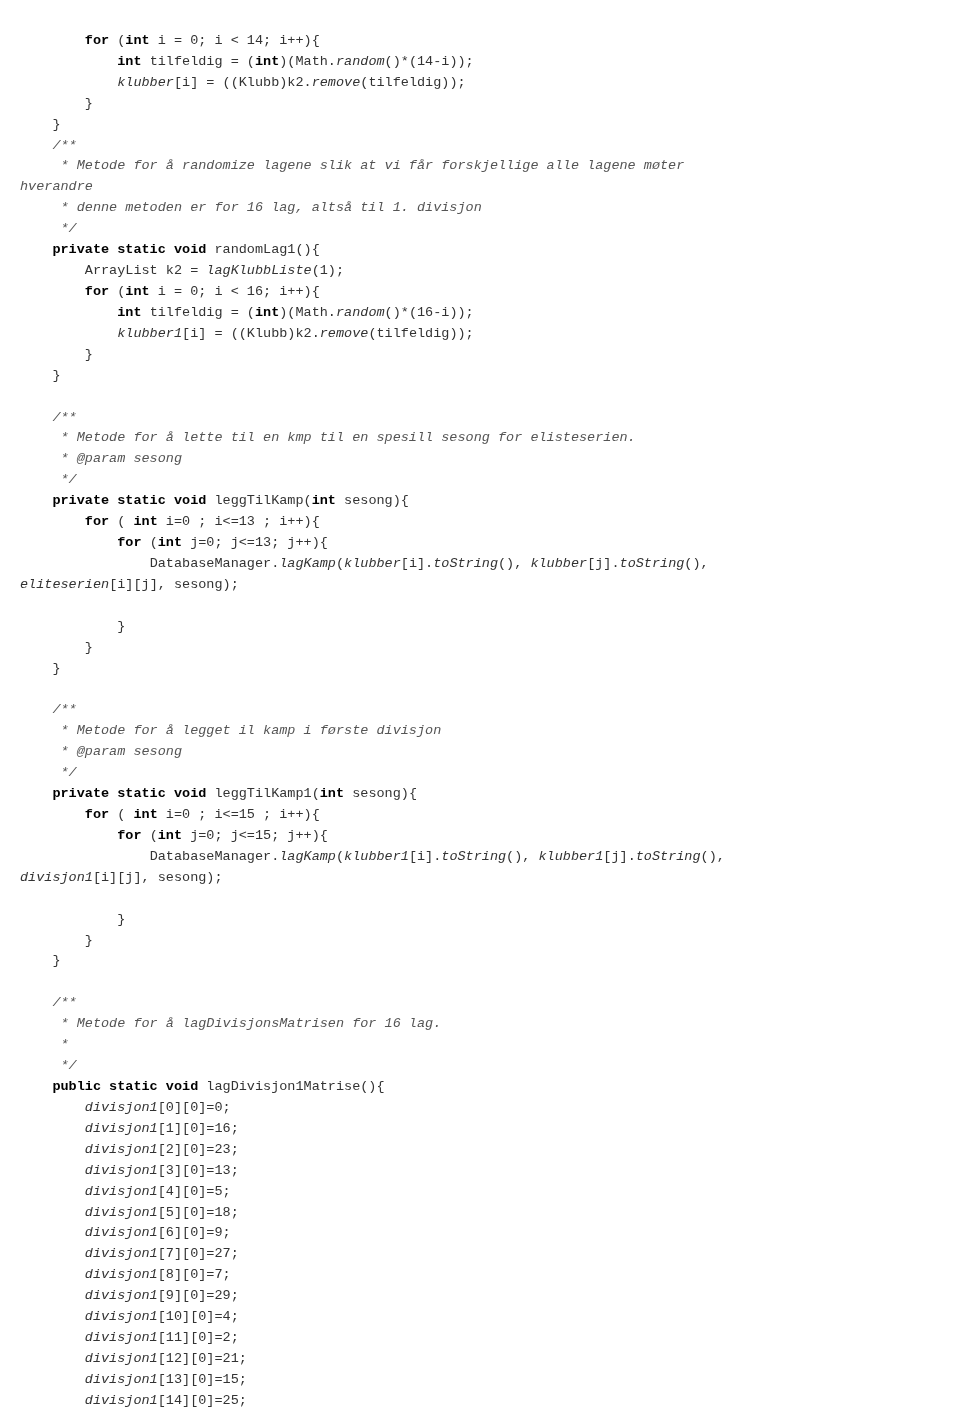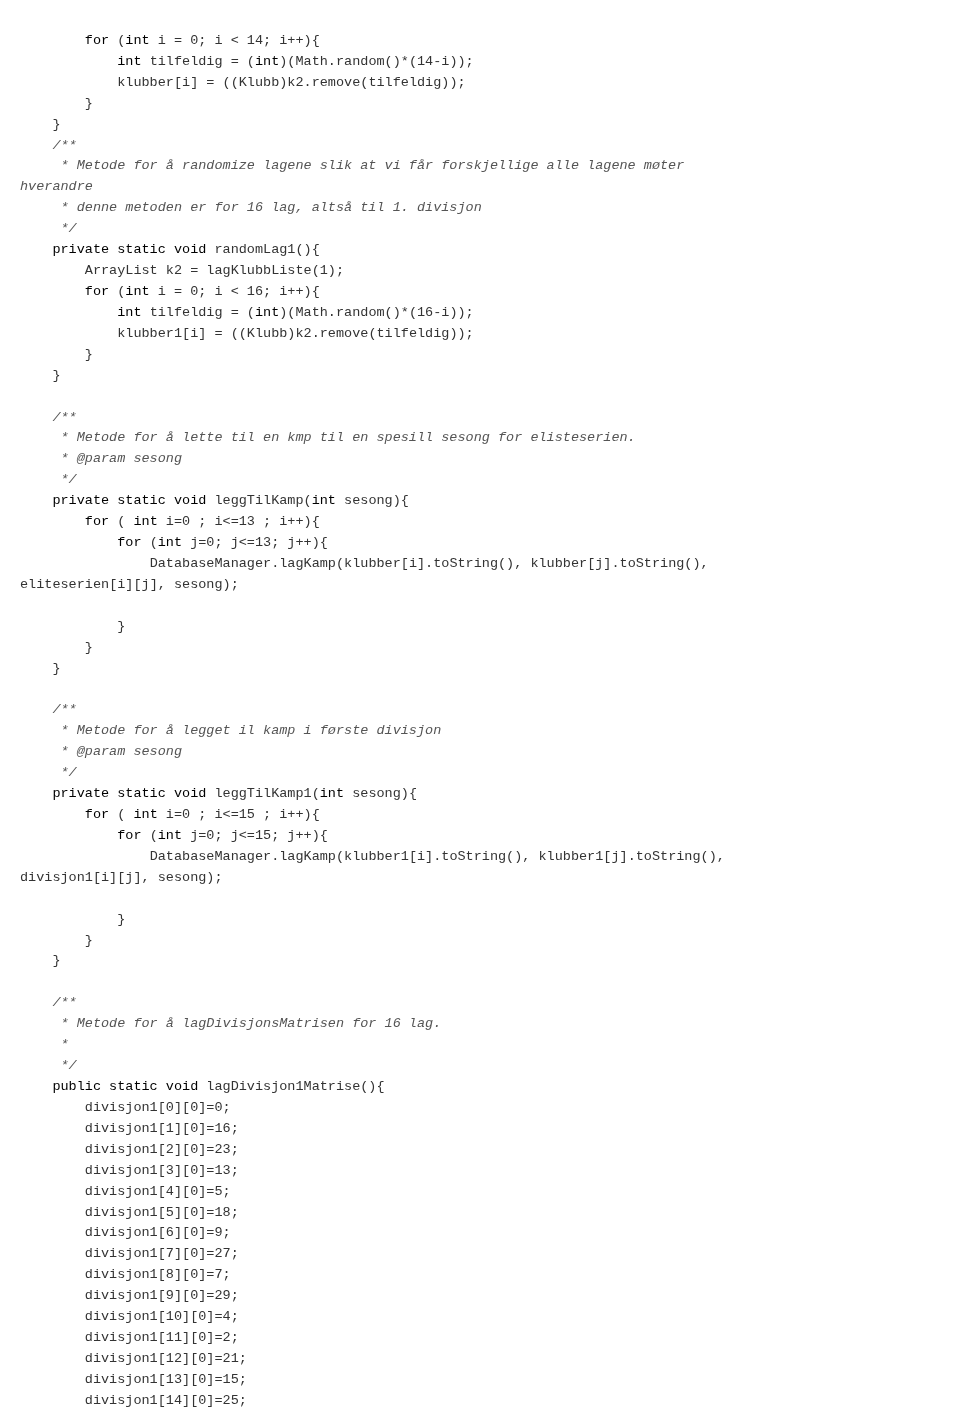--- a/index.html
+++ b/index.html
@@ -16,30 +16,31 @@
       color: #333333;
       padding: 10px 20px;
     }
 
     .code-block {
       white-space: pre;
       tab-size: 4;
     }
 
     .kw {
-      font-weight: normal;
+      font-weight: bold;
       color: #000000;
     }
 
     .comment {
       color: #555555;
       font-style: italic;
     }
 
     .italic {
+      font-style: italic;
     }
 
     .normal {
       font-weight: normal;
       font-style: normal;
       color: #333333;
     }
   </style>
 </head>
 <body>

